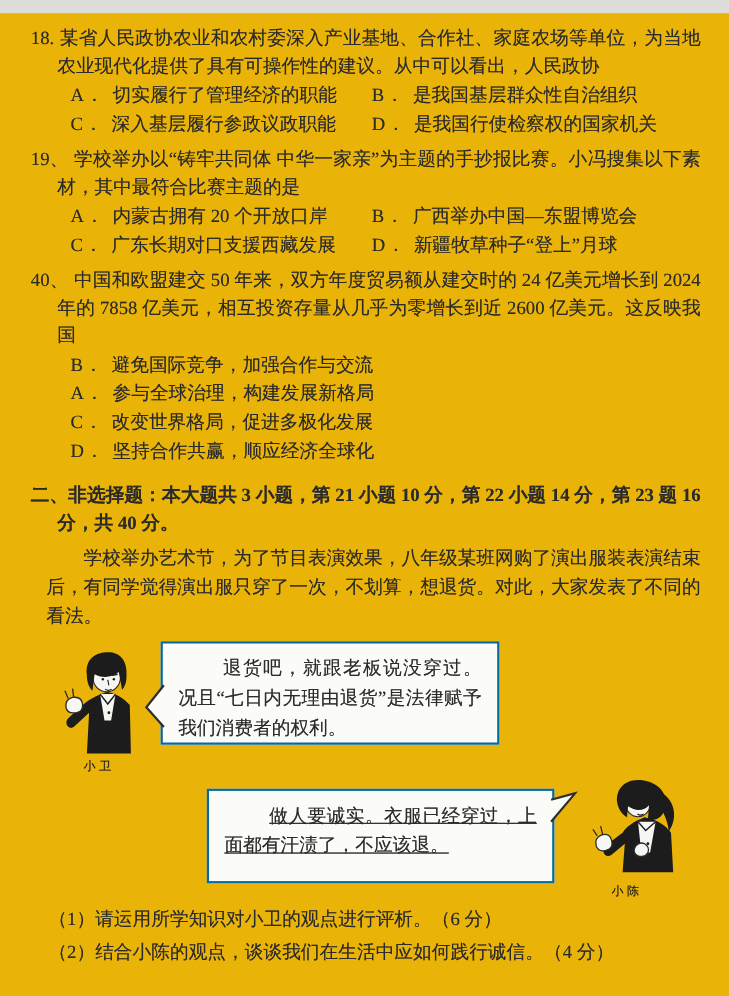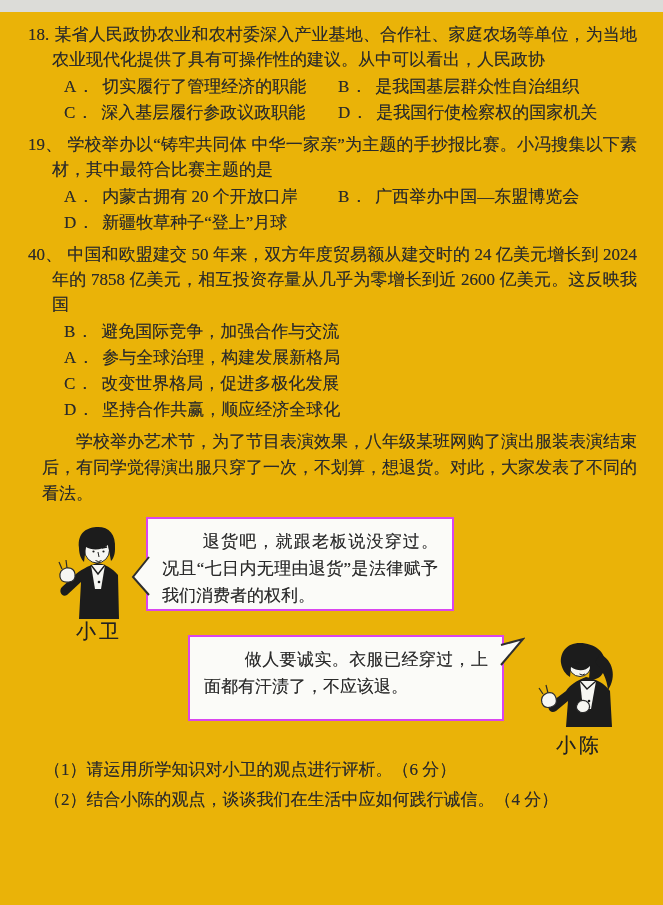--- a/index.html
+++ b/index.html
@@ -16,23 +16,23 @@
   .stem{margin:0 0 0 24px;text-indent:-24px;text-align:justify;}
   .qnum{margin-right:5px;}
   .opt-grid{margin:2px 0 0 36px;display:grid;grid-template-columns:274px 1fr;line-height:26px;}
   .opt-list{margin:2px 0 0 36px;line-height:26px;}
   .opt{white-space:nowrap;}
   .opt-label{margin-right:7px;letter-spacing:1px;}
   .section-head{margin:14px 0 6px 24px;text-indent:-24px;font-weight:bold;text-align:justify;line-height:26px;}
   .material{margin:2px 0 0 14px;text-indent:2em;text-align:justify;line-height:26px;}
   .dialog{position:relative;height:242px;margin-top:4px;}
   .figure{position:absolute;}
-  .fig-label{position:absolute;font-size:20px;letter-spacing:3px;color:#222;}
+  .fig-label{position:absolute;font-size:11px;letter-spacing:3px;color:#222;}
   .bubble{
-    position:absolute;background:#fbfbf8;border:2px solid #d946ef;
+    position:absolute;background:#fbfbf8;border:2px solid #0369a1;
     padding:9px 14px 6px 14px;text-indent:2.4em;text-align:justify;
     line-height:27px;box-sizing:border-box;
   }
   .tail{position:absolute;z-index:2;}
   .subq{margin:4px 0 4px 16px;line-height:26px;}
 </style>
 </head>
 <body>
 
 <div class="page">
@@ -46,34 +46,36 @@
         <div class="opt"><span class="opt-label">C．</span><span>深入基层履行参政议政职能</span></div>
         <div class="opt"><span class="opt-label">D．</span><span>是我国行使检察权的国家机关</span></div>
       </div>
     </div>
 
     <div class="q">
       <p class="stem"><span class="qnum">19、</span><span>学校举办以“铸牢共同体 中华一家亲”为主题的手抄报比赛。小冯搜集以下素材，其中最符合比赛主题的是</span></p>
       <div class="opt-grid">
         <div class="opt"><span class="opt-label">A．</span><span>内蒙古拥有 20 个开放口岸</span></div>
         <div class="opt"><span class="opt-label">B．</span><span>广西举办中国—东盟博览会</span></div>
+        <div class="opt"><span class="opt-label">C．</span><span>广东长期对口支援西藏发展</span></div>
         <div class="opt"><span class="opt-label">D．</span><span>新疆牧草种子“登上”月球</span></div>
       </div>
     </div>
 
     <div class="q">
       <p class="stem"><span class="qnum">40、</span><span>中国和欧盟建交 50 年来，双方年度贸易额从建交时的 24 亿美元增长到 2024 年的 7858 亿美元，相互投资存量从几乎为零增长到近 2600 亿美元。这反映我国</span></p>
       <div class="opt-list">
         <div class="opt"><span class="opt-label">B．</span><span>避免国际竞争，加强合作与交流</span></div>
         <div class="opt"><span class="opt-label">A．</span><span>参与全球治理，构建发展新格局</span></div>
         <div class="opt"><span class="opt-label">C．</span><span>改变世界格局，促进多极化发展</span></div>
         <div class="opt"><span class="opt-label">D．</span><span>坚持合作共赢，顺应经济全球化</span></div>
       </div>
     </div>
 
+    <p class="section-head">二、非选择题：本大题共 3 小题，第 21 小题 10 分，第 22 小题 14 分，第 23 题 16 分，共 40 分。</p>
 
     <div class="q">
       <p class="material">学校举办艺术节，为了节目表演效果，八年级某班网购了演出服装表演结束后，有同学觉得演出服只穿了一次，不划算，想退货。对此，大家发表了不同的看法。</p>
 
       <div class="dialog">
 
         <svg class="figure" style="left:26px;top:14px;" width="88" height="96" viewBox="0 0 88 96">
           <ellipse cx="43" cy="25" rx="12.5" ry="13" fill="#f6f6f2" stroke="#2b2b2b" stroke-width="1"></ellipse>
           <path d="M25,23 C23,7 34,2 44,2 C55,2 62,9 61,24 C61,30 59,34 57,36 L54,20 C47,26 37,25 32,22 L30,37 C27,34 25,29 25,23 Z" fill="#1c1c1c"></path>
           <path d="M37,22 l5,1 M48,23 l5,-1" stroke="#1c1c1c" stroke-width="1.3" fill="none"></path>
@@ -89,21 +91,21 @@
         </svg>
         <span class="fig-label" style="left:48px;top:108px;">小卫</span>
 
         <div class="bubble" style="left:118px;top:6px;width:308px;height:94px;">
           <svg class="tail" style="left:-17px;top:36px;" width="19" height="42" viewBox="0 0 19 42">
             <path d="M18,2 L2,22 L18,40" fill="#fbfbf8" stroke="#2e2e2e" stroke-width="2"></path>
           </svg>
           <span>退货吧，就跟老板说没穿过。况且“七日内无理由退货”是法律赋予我们消费者的权利。</span>
         </div>
 
-        <div class="bubble" style="left:160px;top:124px;width:316px;height:86px;">
+        <div class="bubble" style="left:160px;top:140px;width:316px;height:86px;text-decoration:underline;">
           <svg class="tail" style="right:-23px;top:0px;" width="26" height="30" viewBox="0 0 26 30">
             <path d="M2,28 L24,2 L2,8" fill="#fbfbf8" stroke="#2e2e2e" stroke-width="2"></path>
           </svg>
           <span>做人要诚实。衣服已经穿过，上面都有汗渍了，不应该退。</span>
         </div>
 
         <svg class="figure" style="left:505px;top:130px;" width="114" height="88" viewBox="0 0 114 88">
           <ellipse cx="47" cy="23" rx="11.5" ry="12.5" fill="#f6f6f2" stroke="#2b2b2b" stroke-width="1"></ellipse>
           <path d="M47,2 C33,2 27,12 28,22 C29,28 32,33 37,36 L38,26 C45,31 53,30 57,25 L56,38 C64,40 71,35 72,25 C74,11 61,2 47,2 Z" fill="#1c1c1c"></path>
           <path d="M67,13 C80,19 84,36 75,49 C74,38 69,28 62,21 Z" fill="#1c1c1c"></path>

